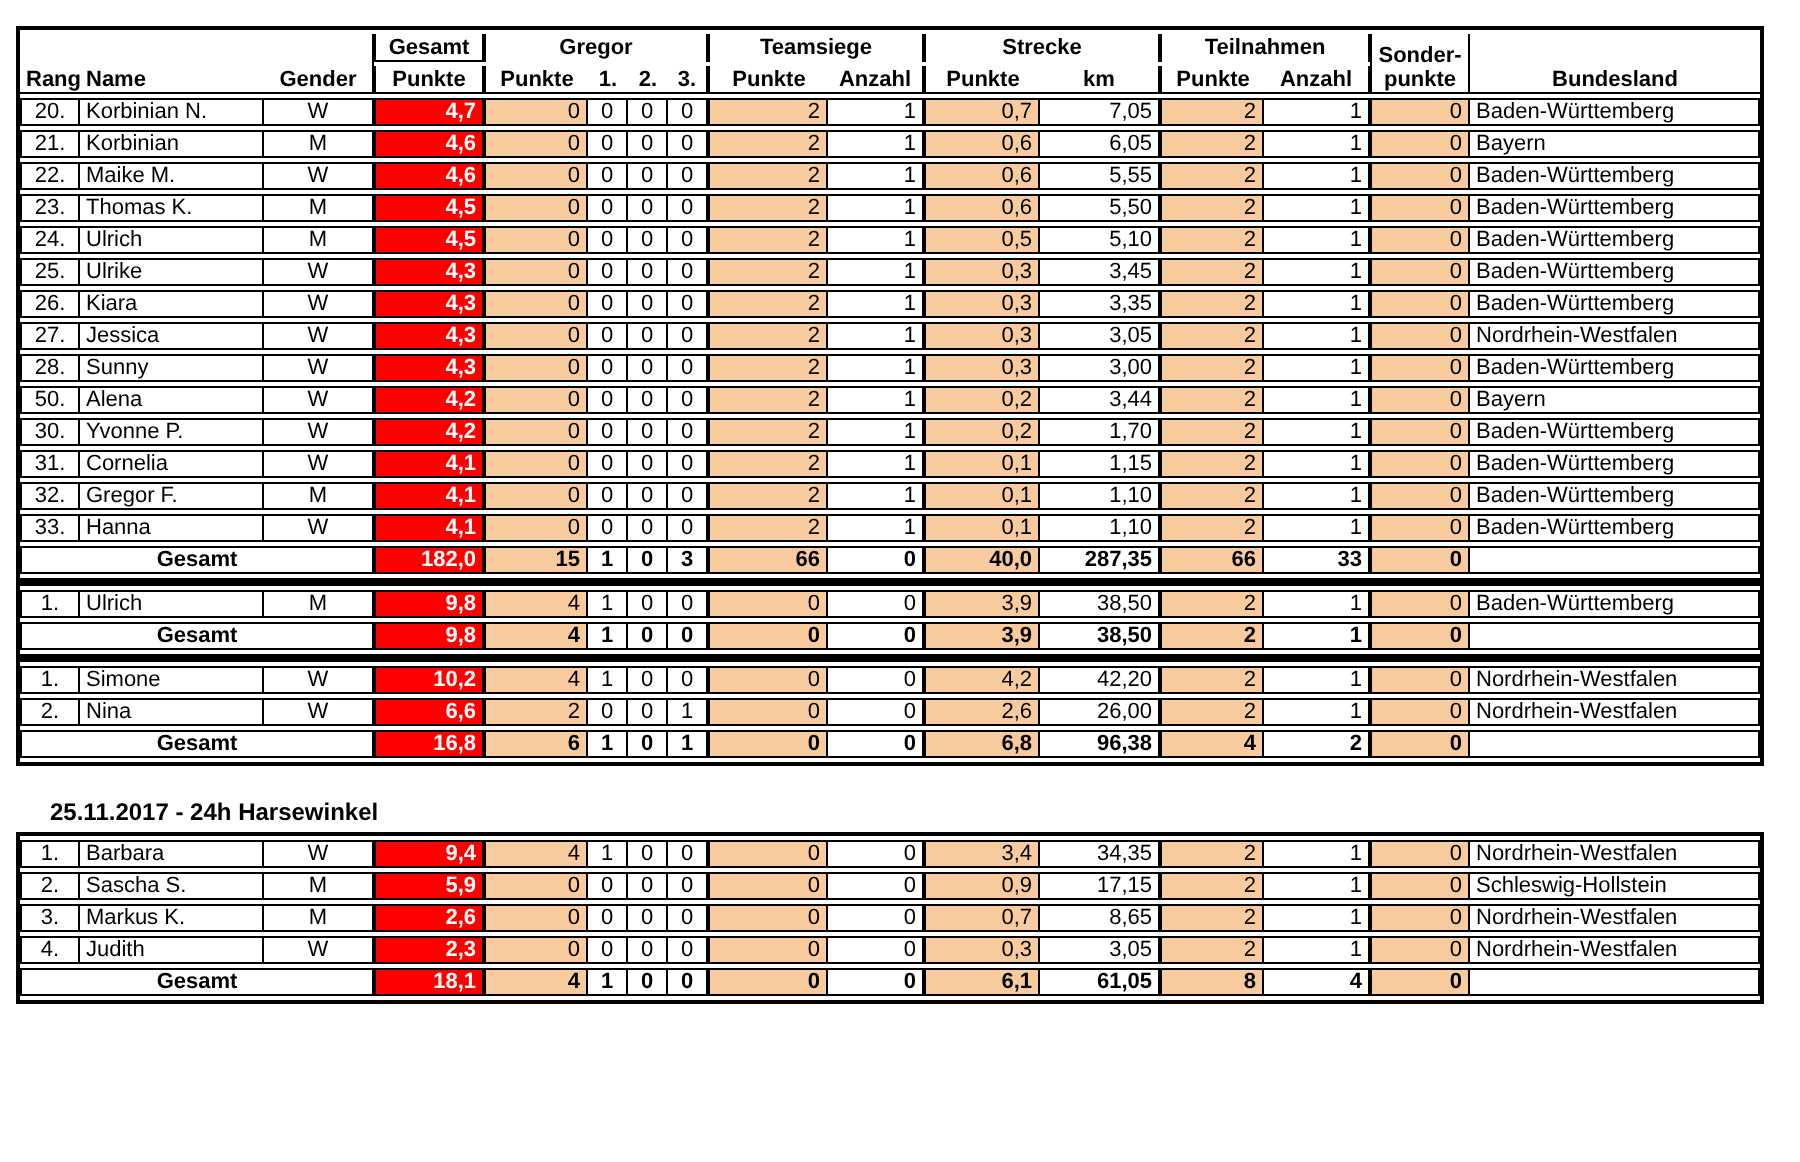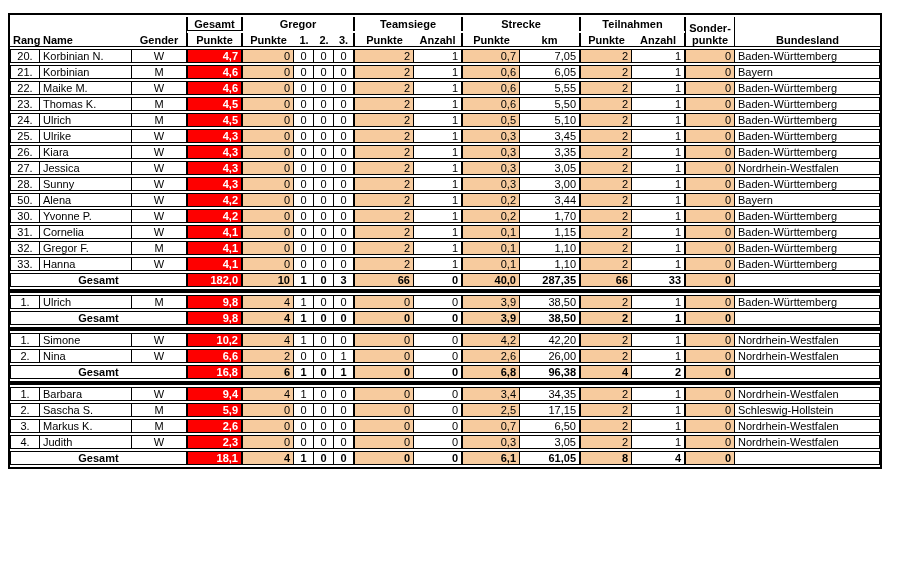--- a/index.html
+++ b/index.html
@@ -335,21 +335,21 @@
           <td class="c R org gs">0,1</td>
           <td class="c R">1,10</td>
           <td class="c R org gs">2</td>
           <td class="c R">1</td>
           <td class="c R org gs">0</td>
           <td class="c L">Baden-Württemberg</td>
         </tr>
         <tr class="total">
           <td class="c C" colspan="3">Gesamt</td>
           <td class="c R red gs">182,0</td>
-          <td class="c R org gs">10</td>
+          <td class="c R org gs">15</td>
           <td class="c C">1</td>
           <td class="c C">0</td>
           <td class="c C">3</td>
           <td class="c R org gs">66</td>
           <td class="c R">0</td>
           <td class="c R org gs">40,0</td>
           <td class="c R">287,35</td>
           <td class="c R org gs">66</td>
           <td class="c R">33</td>
           <td class="c R org gs">0</td>
@@ -480,20 +480,21 @@
           <td class="c R">0</td>
           <td class="c R org gs">6,8</td>
           <td class="c R">96,38</td>
           <td class="c R org gs">4</td>
           <td class="c R">2</td>
           <td class="c R org gs">0</td>
           <td class="c L"></td>
         </tr>
       </tbody>
     </table>
+    <div class="sec-title">25.11.2017 - 24h Harsewinkel</div>
     <table class="t">
       <colgroup>
         <col style="width:30px">
         <col style="width:92px">
         <col style="width:55px">
         <col style="width:55px">
         <col style="width:52px">
         <col style="width:20px">
         <col style="width:20px">
         <col style="width:20px">
@@ -529,40 +530,40 @@
           <td class="c C">2.</td>
           <td class="c L">Sascha S.</td>
           <td class="c C">M</td>
           <td class="c R red gs">5,9</td>
           <td class="c R org gs">0</td>
           <td class="c C">0</td>
           <td class="c C">0</td>
           <td class="c C">0</td>
           <td class="c R org gs">0</td>
           <td class="c R">0</td>
-          <td class="c R org gs">2,5</td>
+          <td class="c R org gs">0,9</td>
           <td class="c R">17,15</td>
           <td class="c R org gs">2</td>
           <td class="c R">1</td>
           <td class="c R org gs">0</td>
           <td class="c L">Schleswig-Hollstein</td>
         </tr>
         <tr>
           <td class="c C">3.</td>
           <td class="c L">Markus K.</td>
           <td class="c C">M</td>
           <td class="c R red gs">2,6</td>
           <td class="c R org gs">0</td>
           <td class="c C">0</td>
           <td class="c C">0</td>
           <td class="c C">0</td>
           <td class="c R org gs">0</td>
           <td class="c R">0</td>
           <td class="c R org gs">0,7</td>
-          <td class="c R">6,50</td>
+          <td class="c R">8,65</td>
           <td class="c R org gs">2</td>
           <td class="c R">1</td>
           <td class="c R org gs">0</td>
           <td class="c L">Nordrhein-Westfalen</td>
         </tr>
         <tr>
           <td class="c C">4.</td>
           <td class="c L">Judith</td>
           <td class="c C">W</td>
           <td class="c R red gs">2,3</td>

